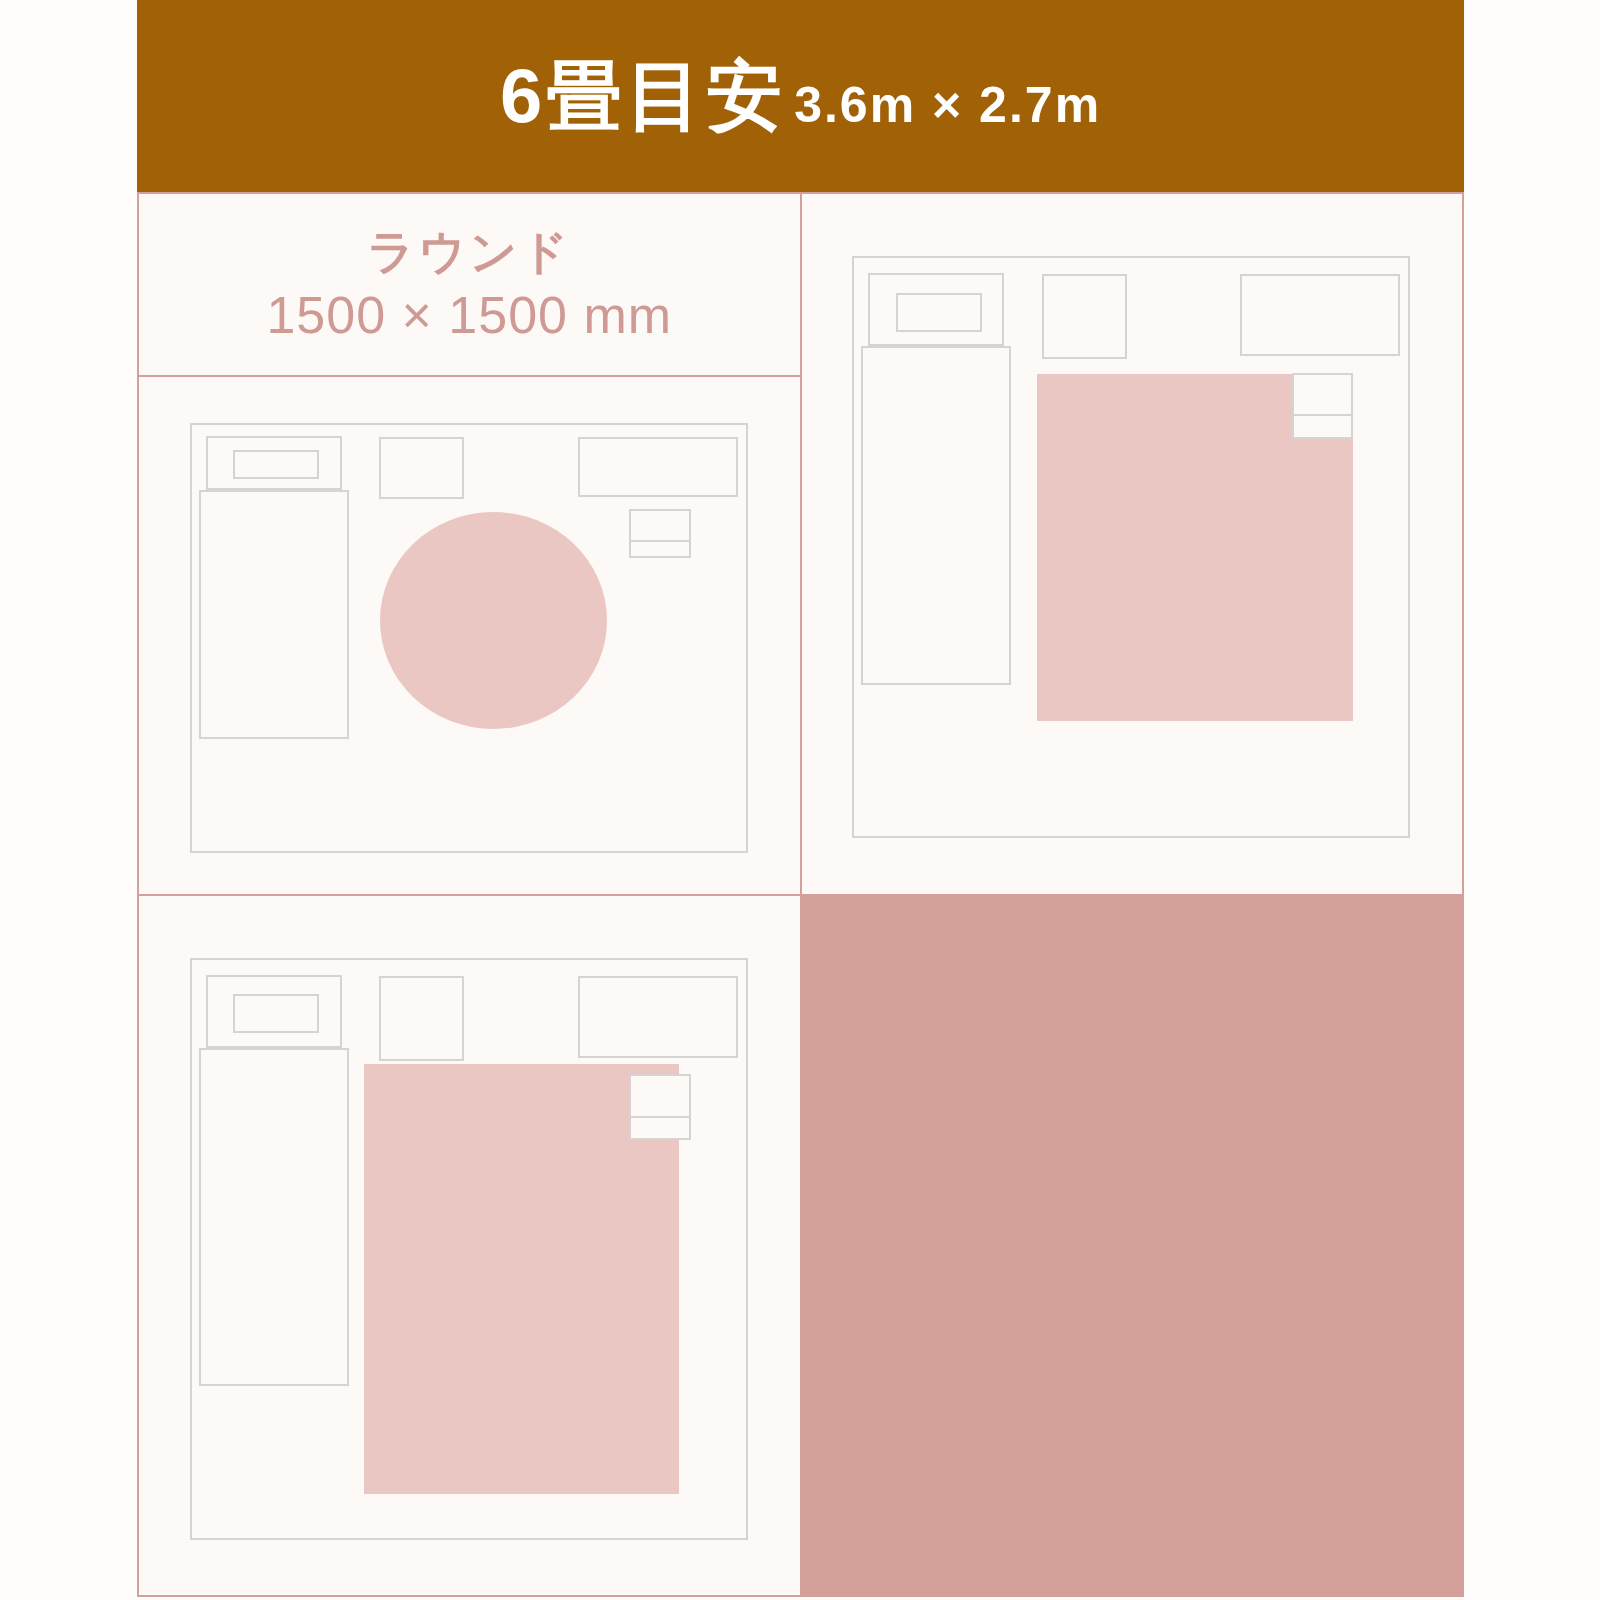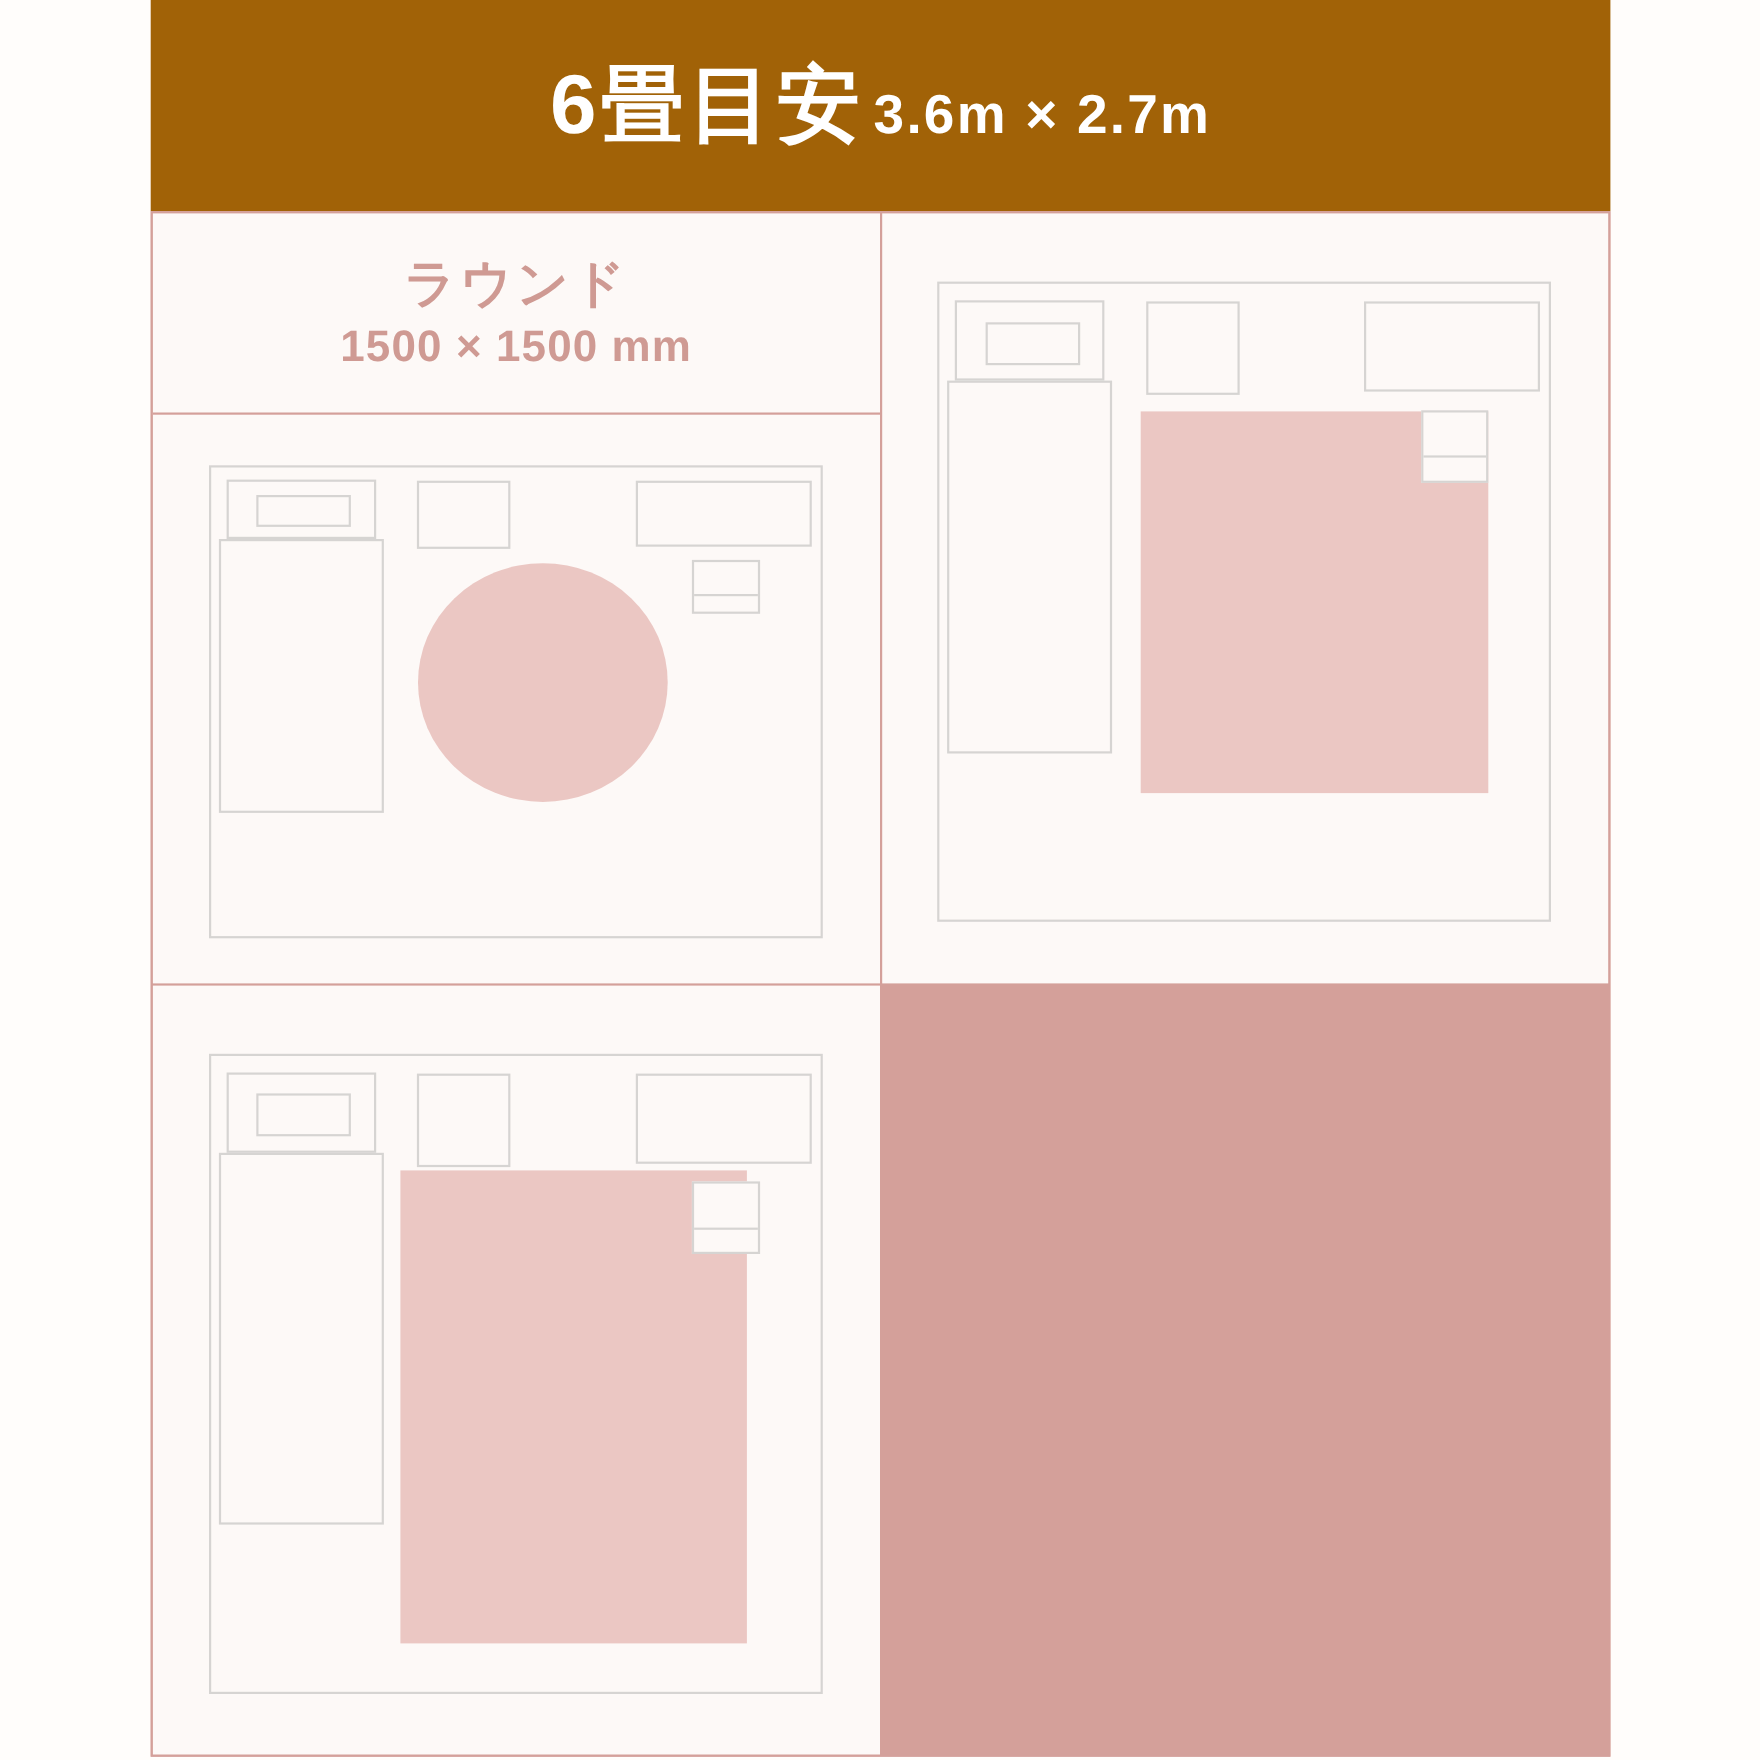--- a/index.html
+++ b/index.html
@@ -68,22 +68,22 @@
     gap: 14px;
   }
   .card-title {
     font-size: 47px;
     font-weight: bold;
     color: #cf9a93;
     letter-spacing: 3px;
     line-height: 1;
   }
   .card-dims {
-    font-size: 40px;
-    font-weight: bold;
+    font-size: 52px;
+    font-weight: normal;
     color: #cf9a93;
     letter-spacing: 1px;
     line-height: 1;
   }
   .card-diagram {
     position: relative;
     flex: 1;
     min-height: 0;
   }
   

